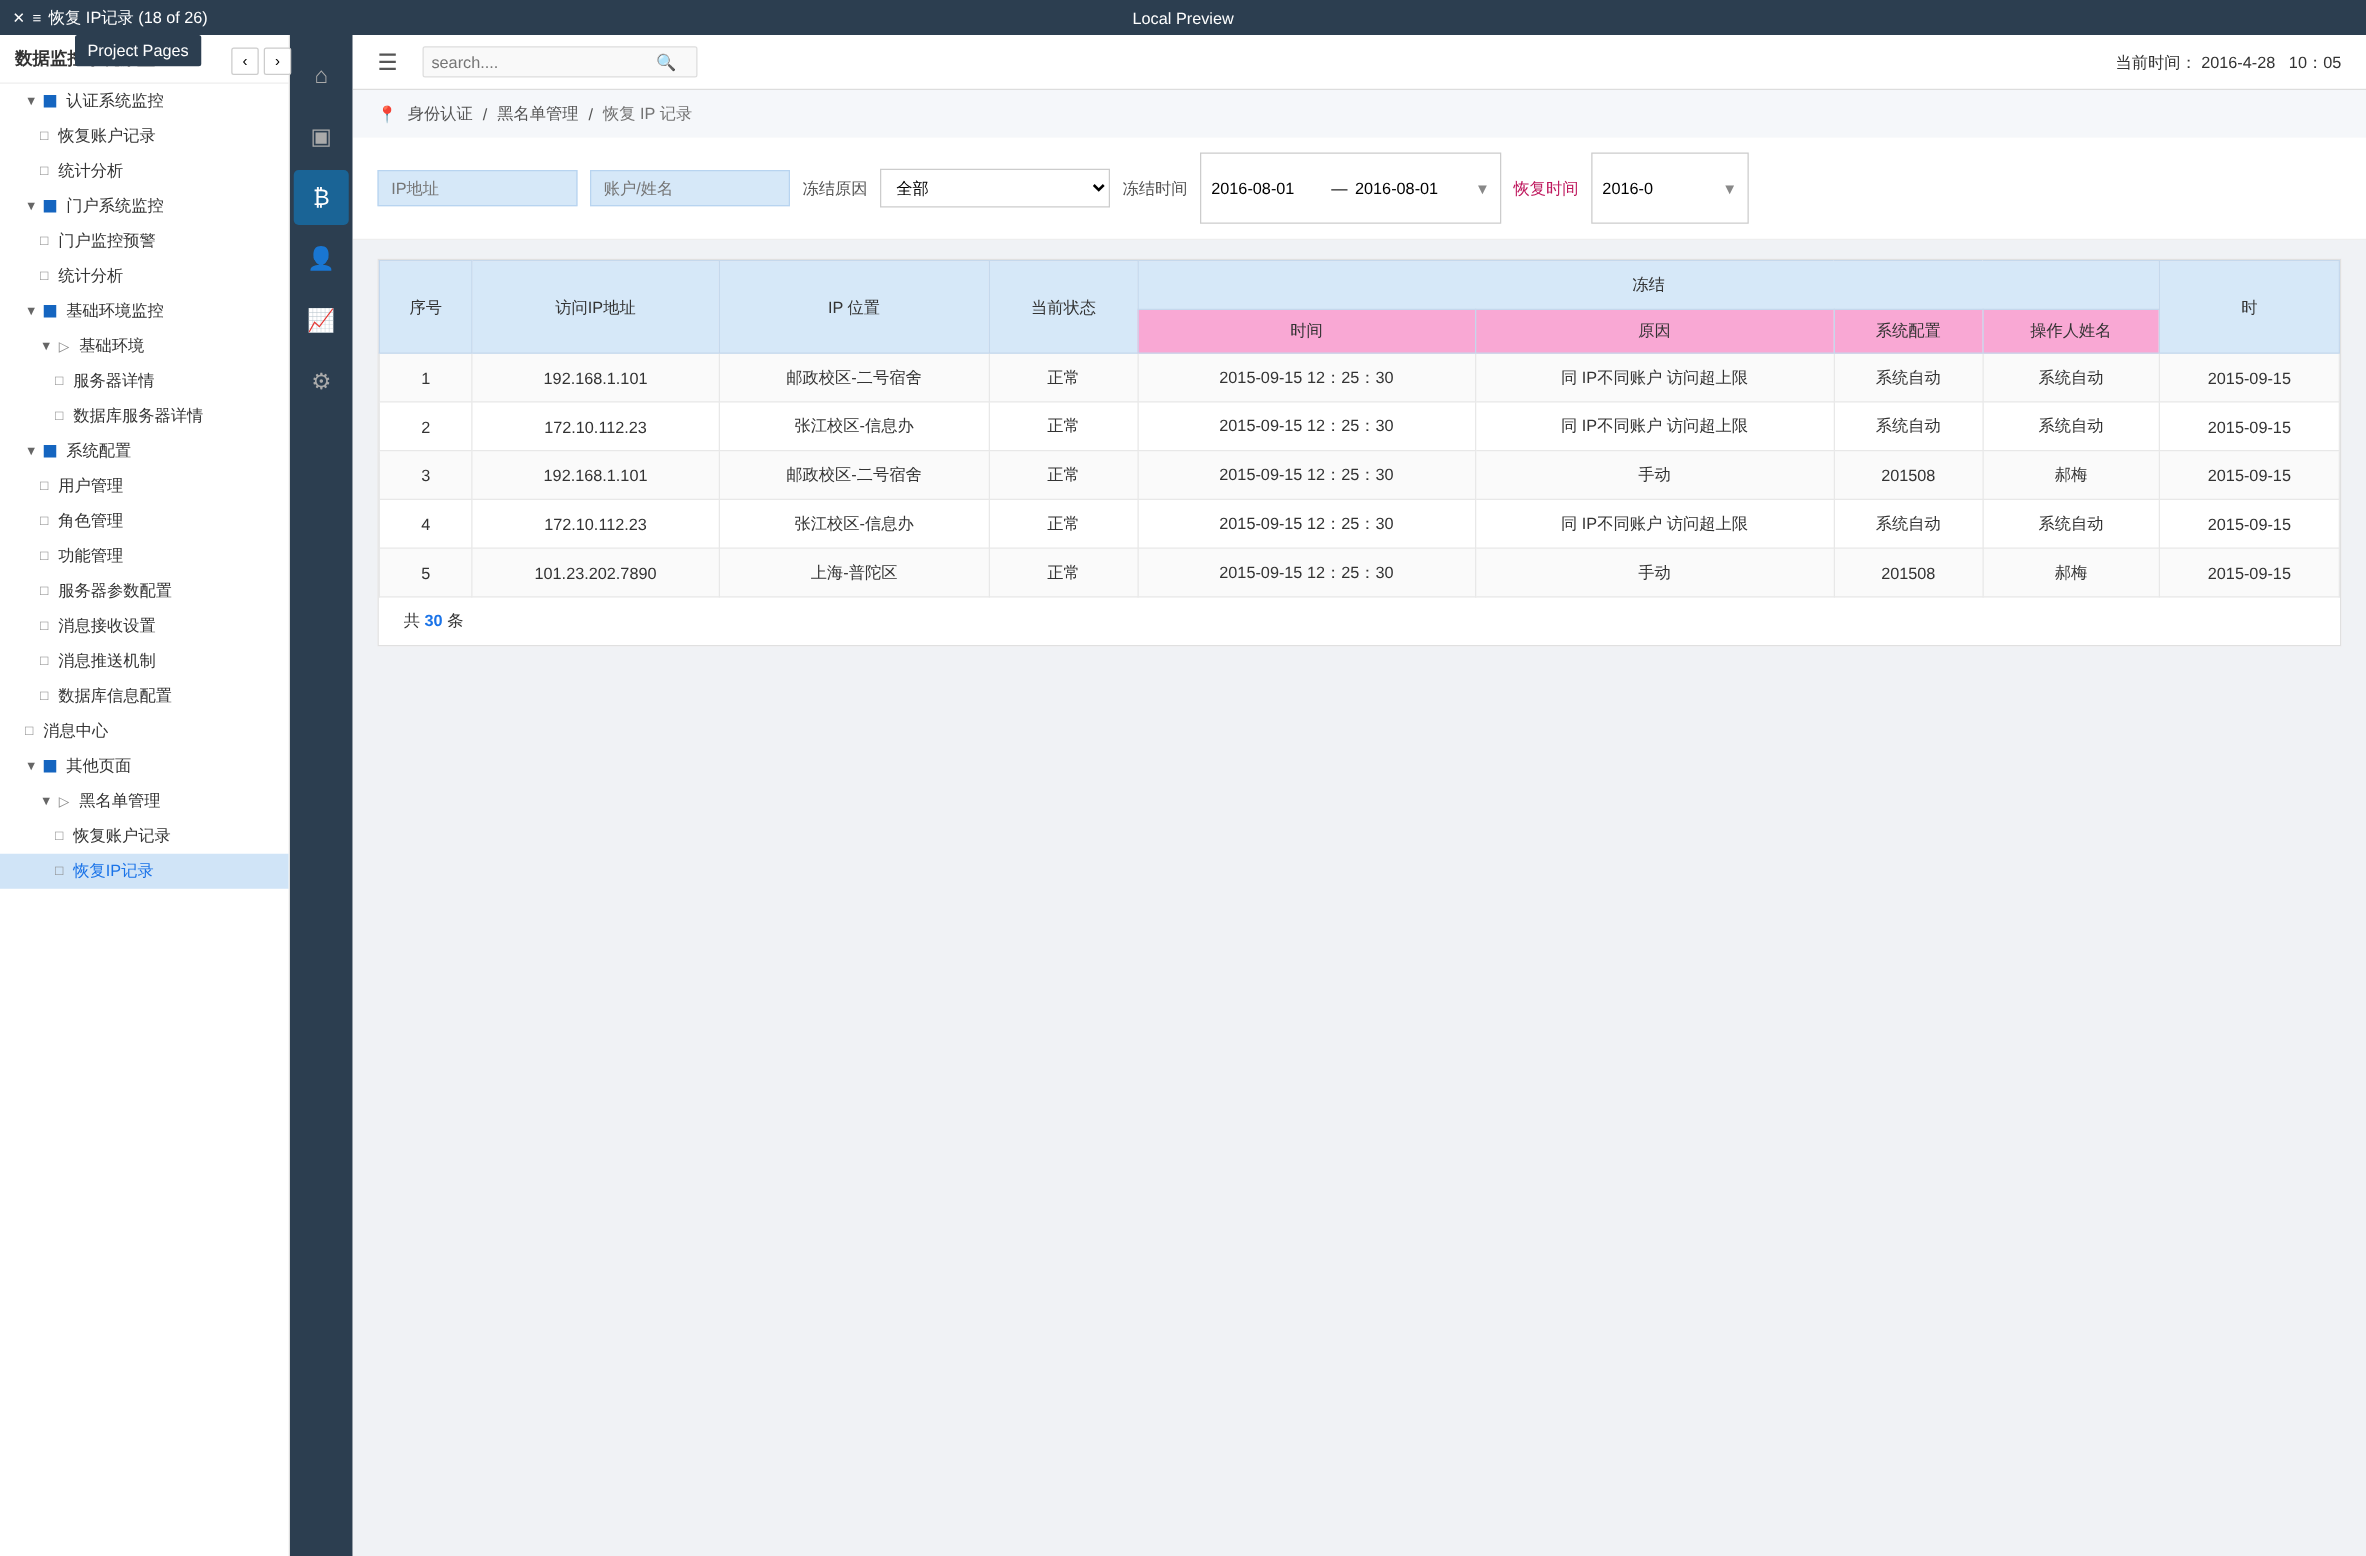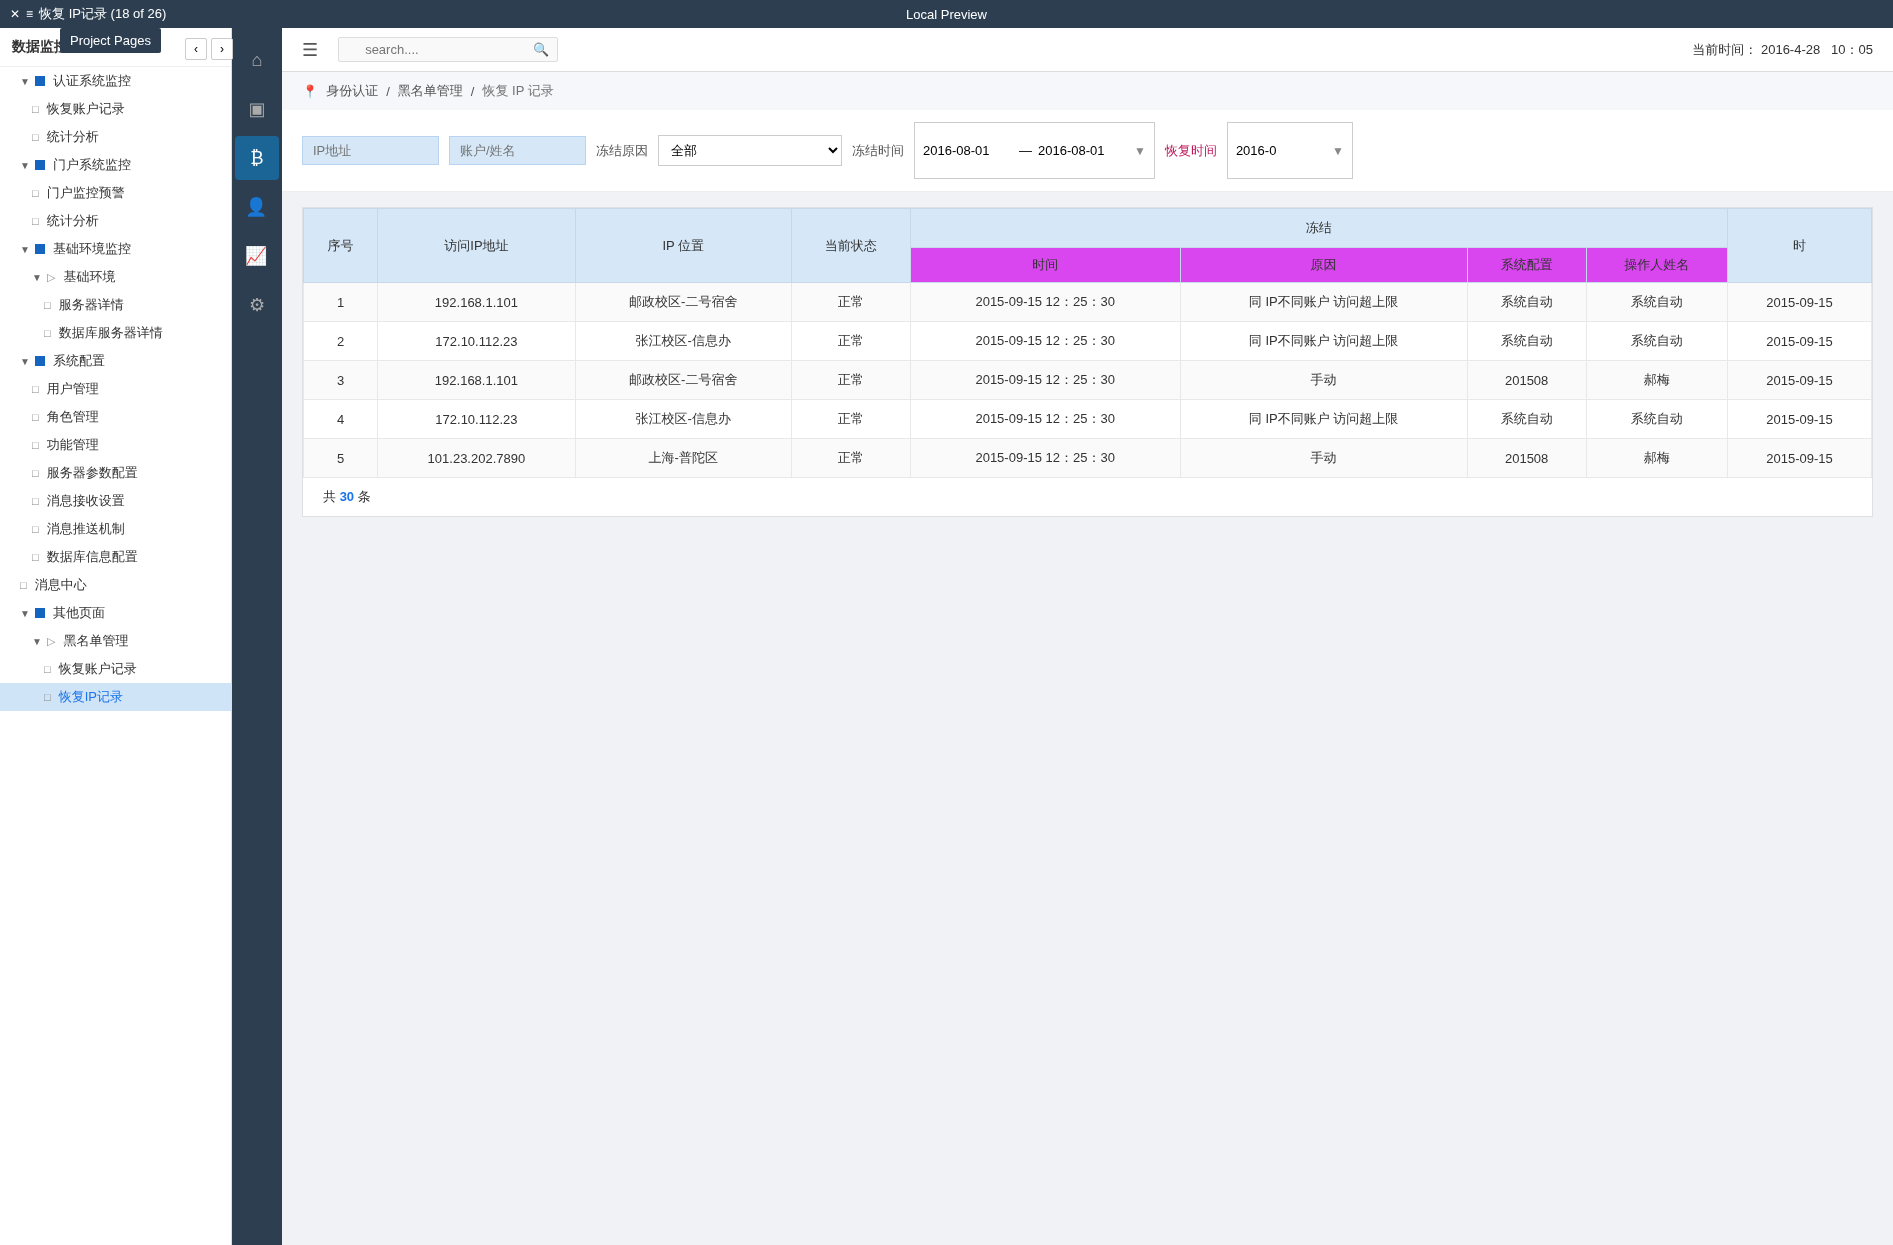--- a/index.html
+++ b/index.html
@@ -80,22 +80,22 @@
       margin-left: 282px; margin-top: 28px; flex: 1; overflow: auto;
     }
 
     
     .header {
       background: #fff; padding: 0 20px; height: 44px;
       display: flex; align-items: center; justify-content: space-between;
       border-bottom: 1px solid #ddd;
     }
     .header-search {
-      display: flex; align-items: center; gap: 8px;
-      border: 1px solid #ddd; padding: 4px 26px; border-radius: 2px;
+      display: flex; align-items: center; gap: 20px;
+      border: 1px solid #ddd; padding: 4px 6px; border-radius: 2px;
       width: 220px; background: #f9f9f9;
     }
     .header-search input {
       border: none; background: transparent; outline: none; font-size: 13px;
       width: 160px; color: #999;
     }
     .header-menu { font-size: 18px; cursor: pointer; color: #555; margin-right: 10px; }
     .header-time { font-size: 13px; color: #333; }
     .header-left { display: flex; align-items: center; gap: 10px; }
 
@@ -107,21 +107,21 @@
     .breadcrumb-current { color: #737373; font-weight: 500; }
 
     
     .filter-bar {
       background: #fff; padding: 12px 20px;
       display: flex; align-items: center; gap: 10px; flex-wrap: wrap;
       border-bottom: 1px solid #eee;
     }
     .filter-input {
       border: 1px solid #b8d4f0; padding: 6px 10px; font-size: 13px;
-      background: #d6e8f8; color: #555; width: 137px; outline: none;
+      background: #d6e8f8; color: #555; width: 160px; outline: none;
     }
     .filter-select {
       border: 1px solid #ccc; padding: 6px 8px; font-size: 13px;
       background: #fff; outline: none; cursor: pointer;
     }
     .filter-date-range {
       display: flex; align-items: center; gap: 6px;
       border: 1px solid #ccc; padding: 20px 8px; background: #fff;
     }
     .filter-date-range input {
@@ -136,21 +136,21 @@
       background: #fff; margin-top: 15px; border: 1px solid #e0e0e0;
     }
     table {
       width: 100%; border-collapse: collapse; font-size: 13px;
     }
     thead tr th {
       background: #d6e8f8; color: #333; padding: 10px 8px;
       text-align: center; border: 1px solid #c5d8ec; font-weight: 500;
     }
     thead tr.sub-header th {
-      background: #d946ef; padding: 8px;
+      background: #f9a8d4; padding: 8px;
     }
     tbody tr td {
       padding: 10px 8px; text-align: center; border: 1px solid #e8e8e8;
       color: #333;
     }
     tbody tr:nth-child(odd) { background: #fafafa; }
     tbody tr:nth-child(even) { background: #fff; }
 
     
     .table-total {

